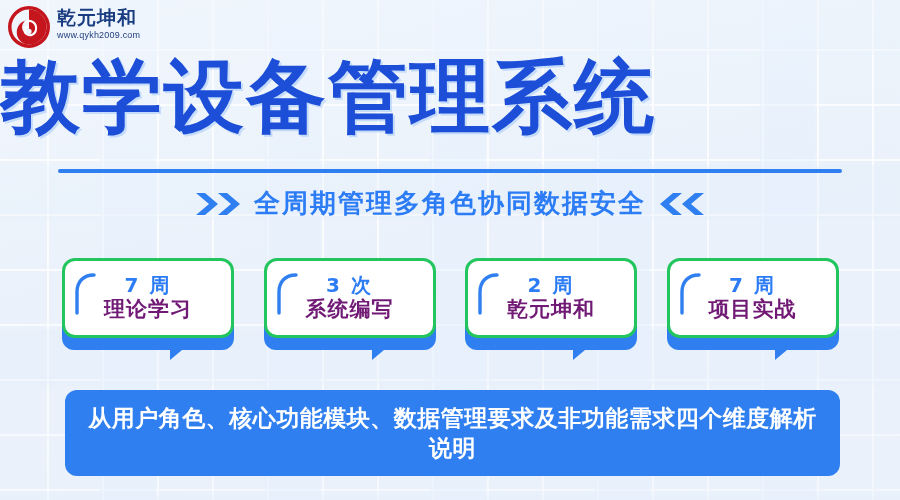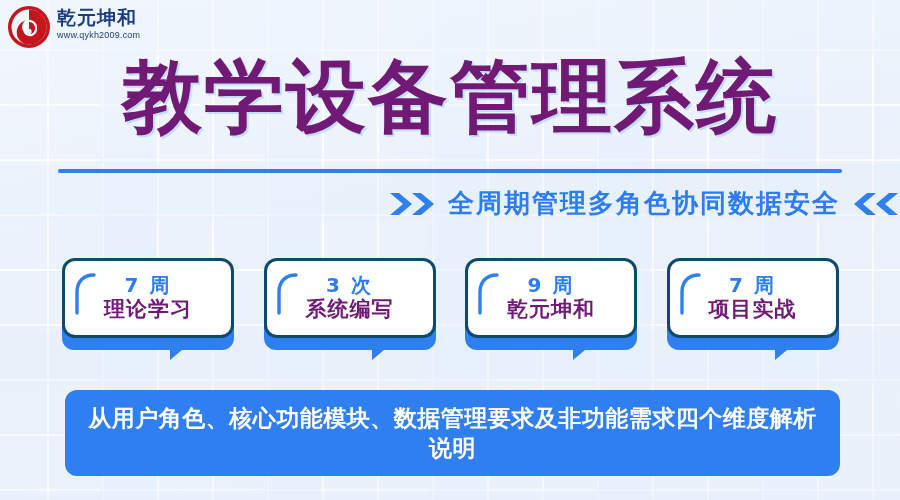--- a/index.html
+++ b/index.html
@@ -73,25 +73,25 @@
     letter-spacing: 0.2px;
     margin-top: 4px;
   }
 
   
   #title {
     position: absolute;
     left: 0;
     right: 0;
     top: 57px;
-    text-align: center;
+    text-align: left;
     font-size: 80px;
     line-height: 1;
     font-weight: 900;
-    color: #701a75;
+    color: #1d4ed8;
     letter-spacing: 2px;
     font-family: "DejaVu Sans", "Liberation Sans", sans-serif;
     text-shadow: 2px 2px 0 rgba(120,175,250,0.35);
   }
 
   #divider {
     position: absolute;
     left: 58px;
     width: 784px;
     top: 169px;
@@ -101,21 +101,21 @@
   }
 
   
   #subtitle-row {
     position: absolute;
     left: 0;
     right: 0;
     top: 186px;
     display: flex;
     align-items: center;
-    justify-content: flex-end;
+    justify-content: center;
     gap: 12px;
   }
   .chev { display: block; }
   #subtitle {
     font-size: 26px;
     font-weight: 800;
     color: #2c7cf6;
     letter-spacing: 2px;
     font-family: "DejaVu Sans", "Liberation Sans", sans-serif;
     white-space: nowrap;
@@ -153,21 +153,21 @@
     border-left: 36px solid #2f7ff0;
     border-bottom: 30px solid transparent;
   }
   .card-body {
     position: absolute;
     left: 0;
     top: 0;
     width: 172px;
     height: 80px;
     background: #ffffff;
-    border: 3px solid #0c4a6e;
+    border: 3px solid #22c55e;
     border-radius: 13px;
     box-sizing: border-box;
     display: flex;
     flex-direction: column;
     align-items: center;
     justify-content: center;
   }
   .quote-arc {
     position: absolute;
     left: 9px;
@@ -290,21 +290,21 @@
 
     <div class="card">
       <div class="card-shadow"></div>
       <div class="card-tail"></div>
       <div class="card-body">
         <span class="quote-arc">
           <svg width="22" height="44" viewBox="0 0 22 44" xmlns="http://www.w3.org/2000/svg">
             <path d="M20 3 C9 3 3 10 3 20 L3 41" fill="none" stroke="#2f7ff0" stroke-width="3.4" stroke-linecap="round"></path>
           </svg>
         </span>
-        <span class="card-num">9 周</span>
+        <span class="card-num">2 周</span>
         <span class="card-label">乾元坤和</span>
       </div>
     </div>
 
     <div class="card">
       <div class="card-shadow"></div>
       <div class="card-tail"></div>
       <div class="card-body">
         <span class="quote-arc">
           <svg width="22" height="44" viewBox="0 0 22 44" xmlns="http://www.w3.org/2000/svg">

